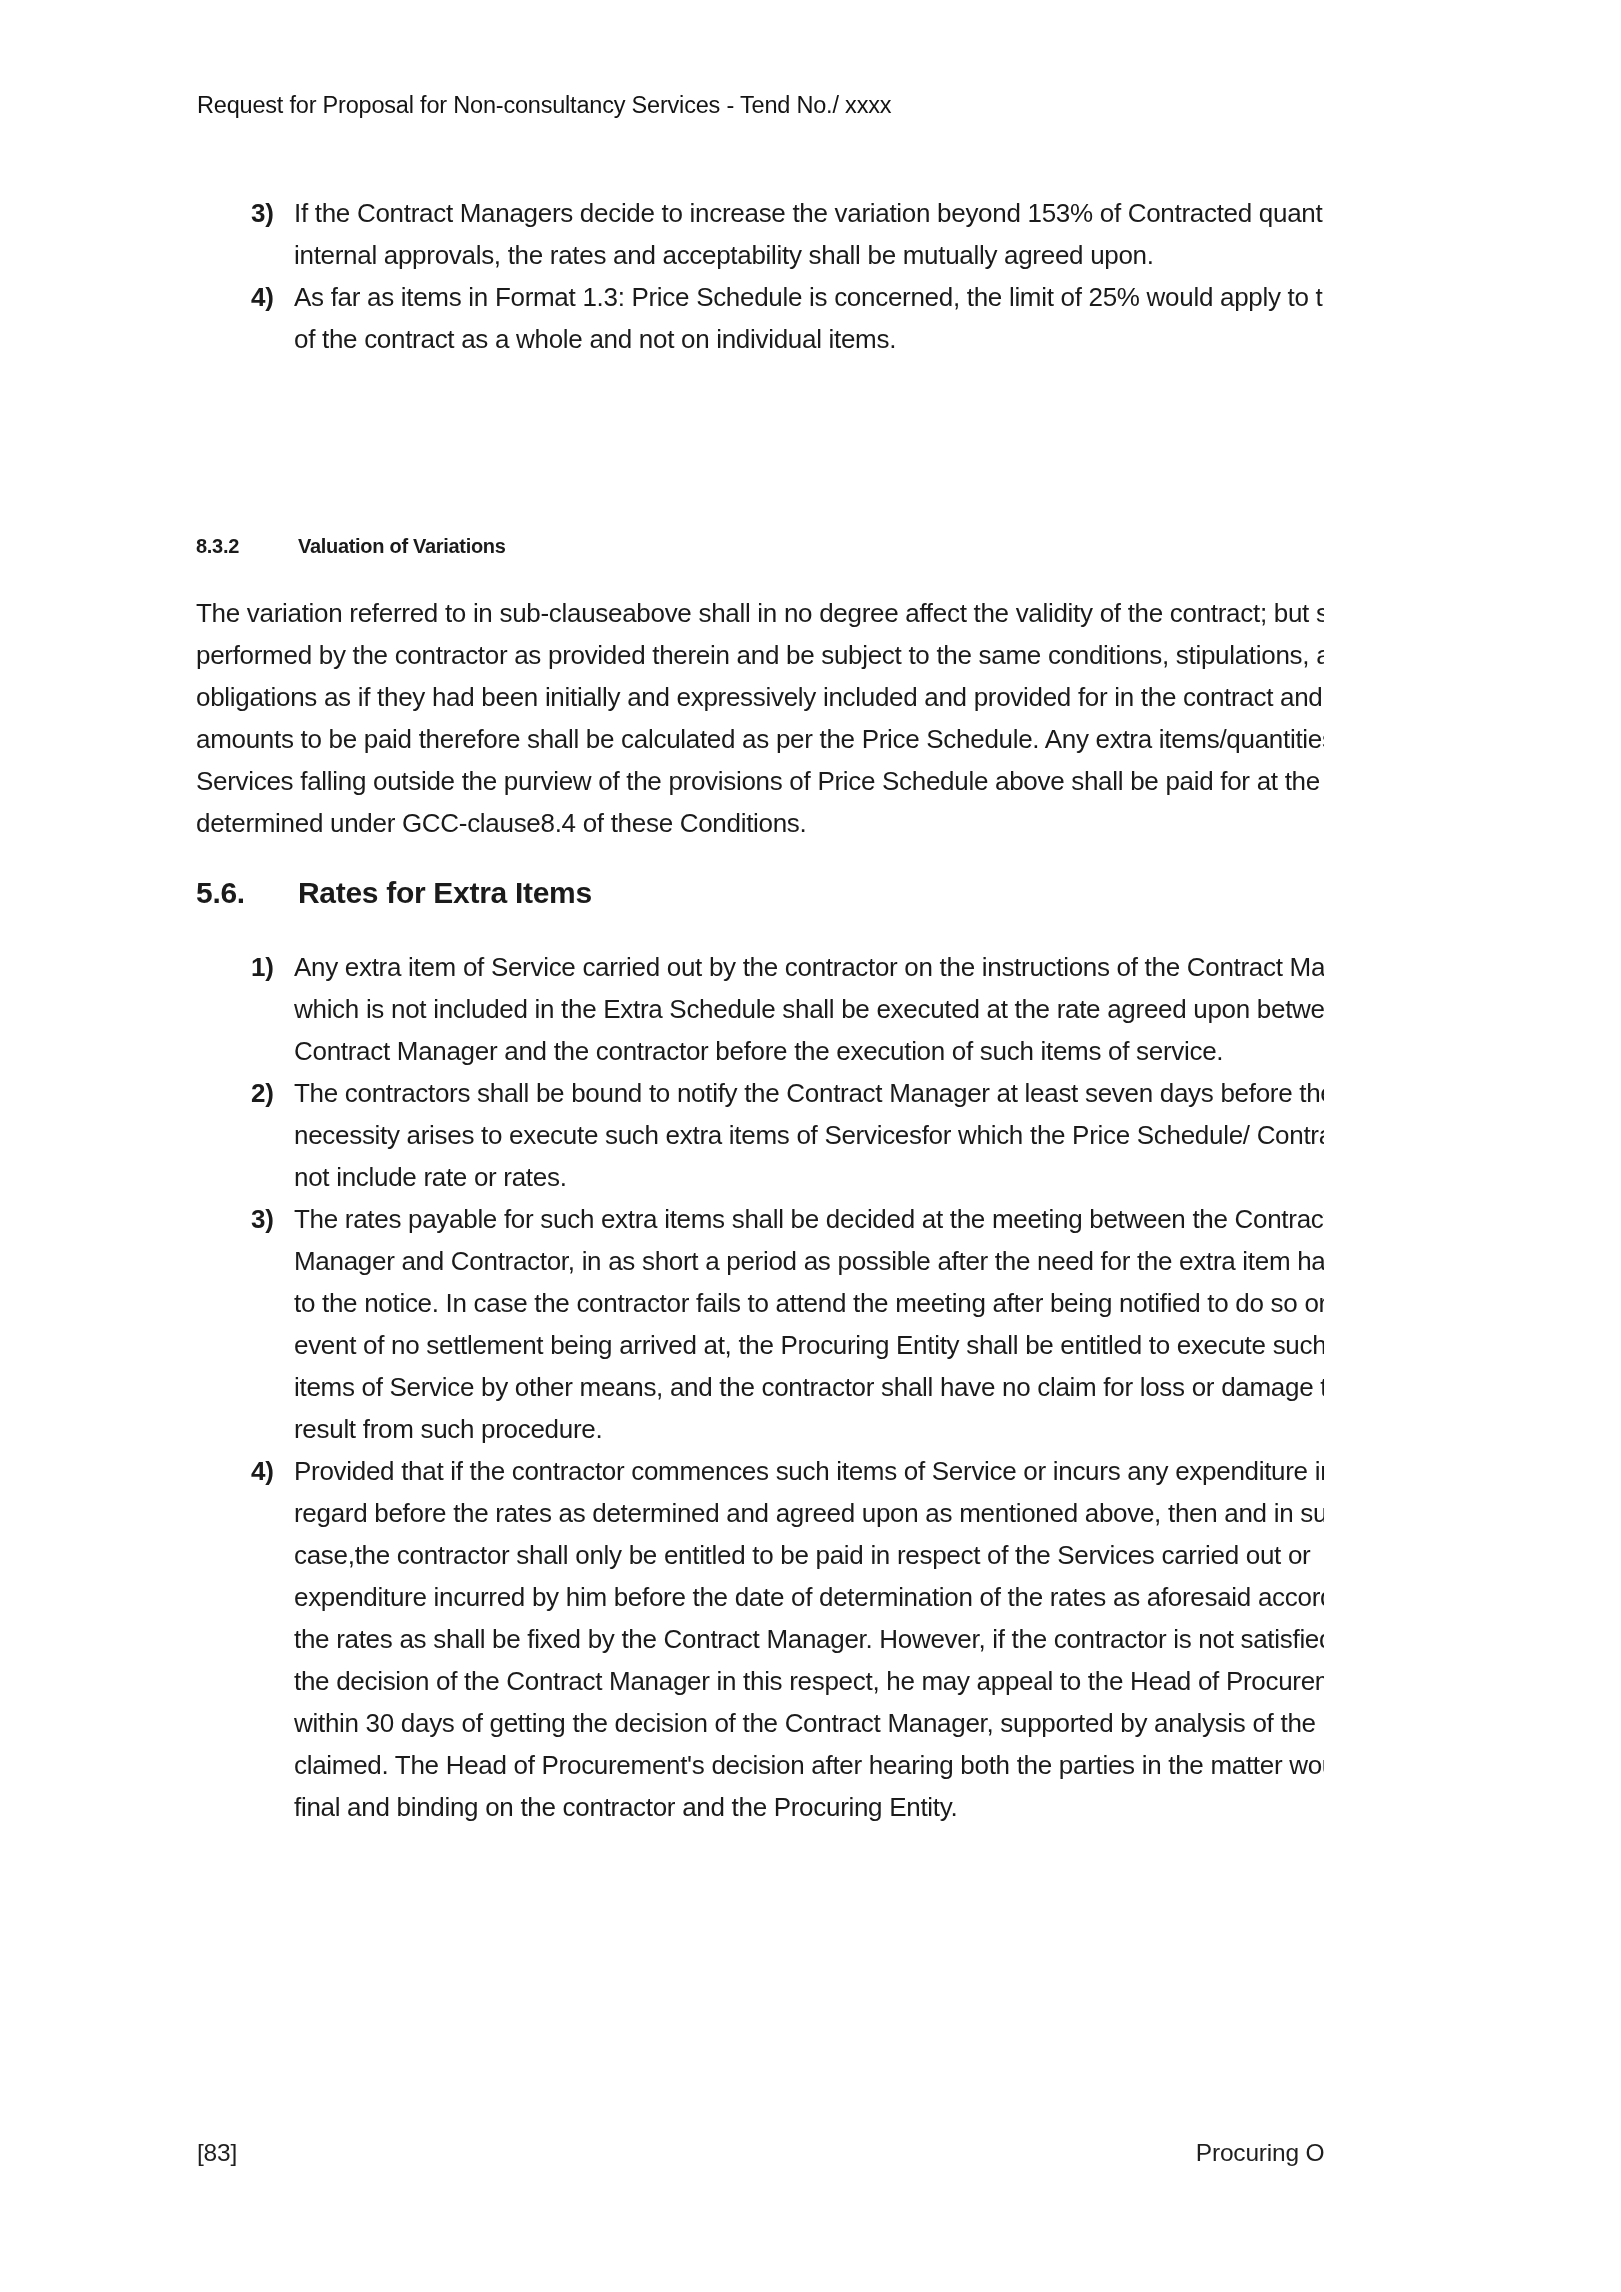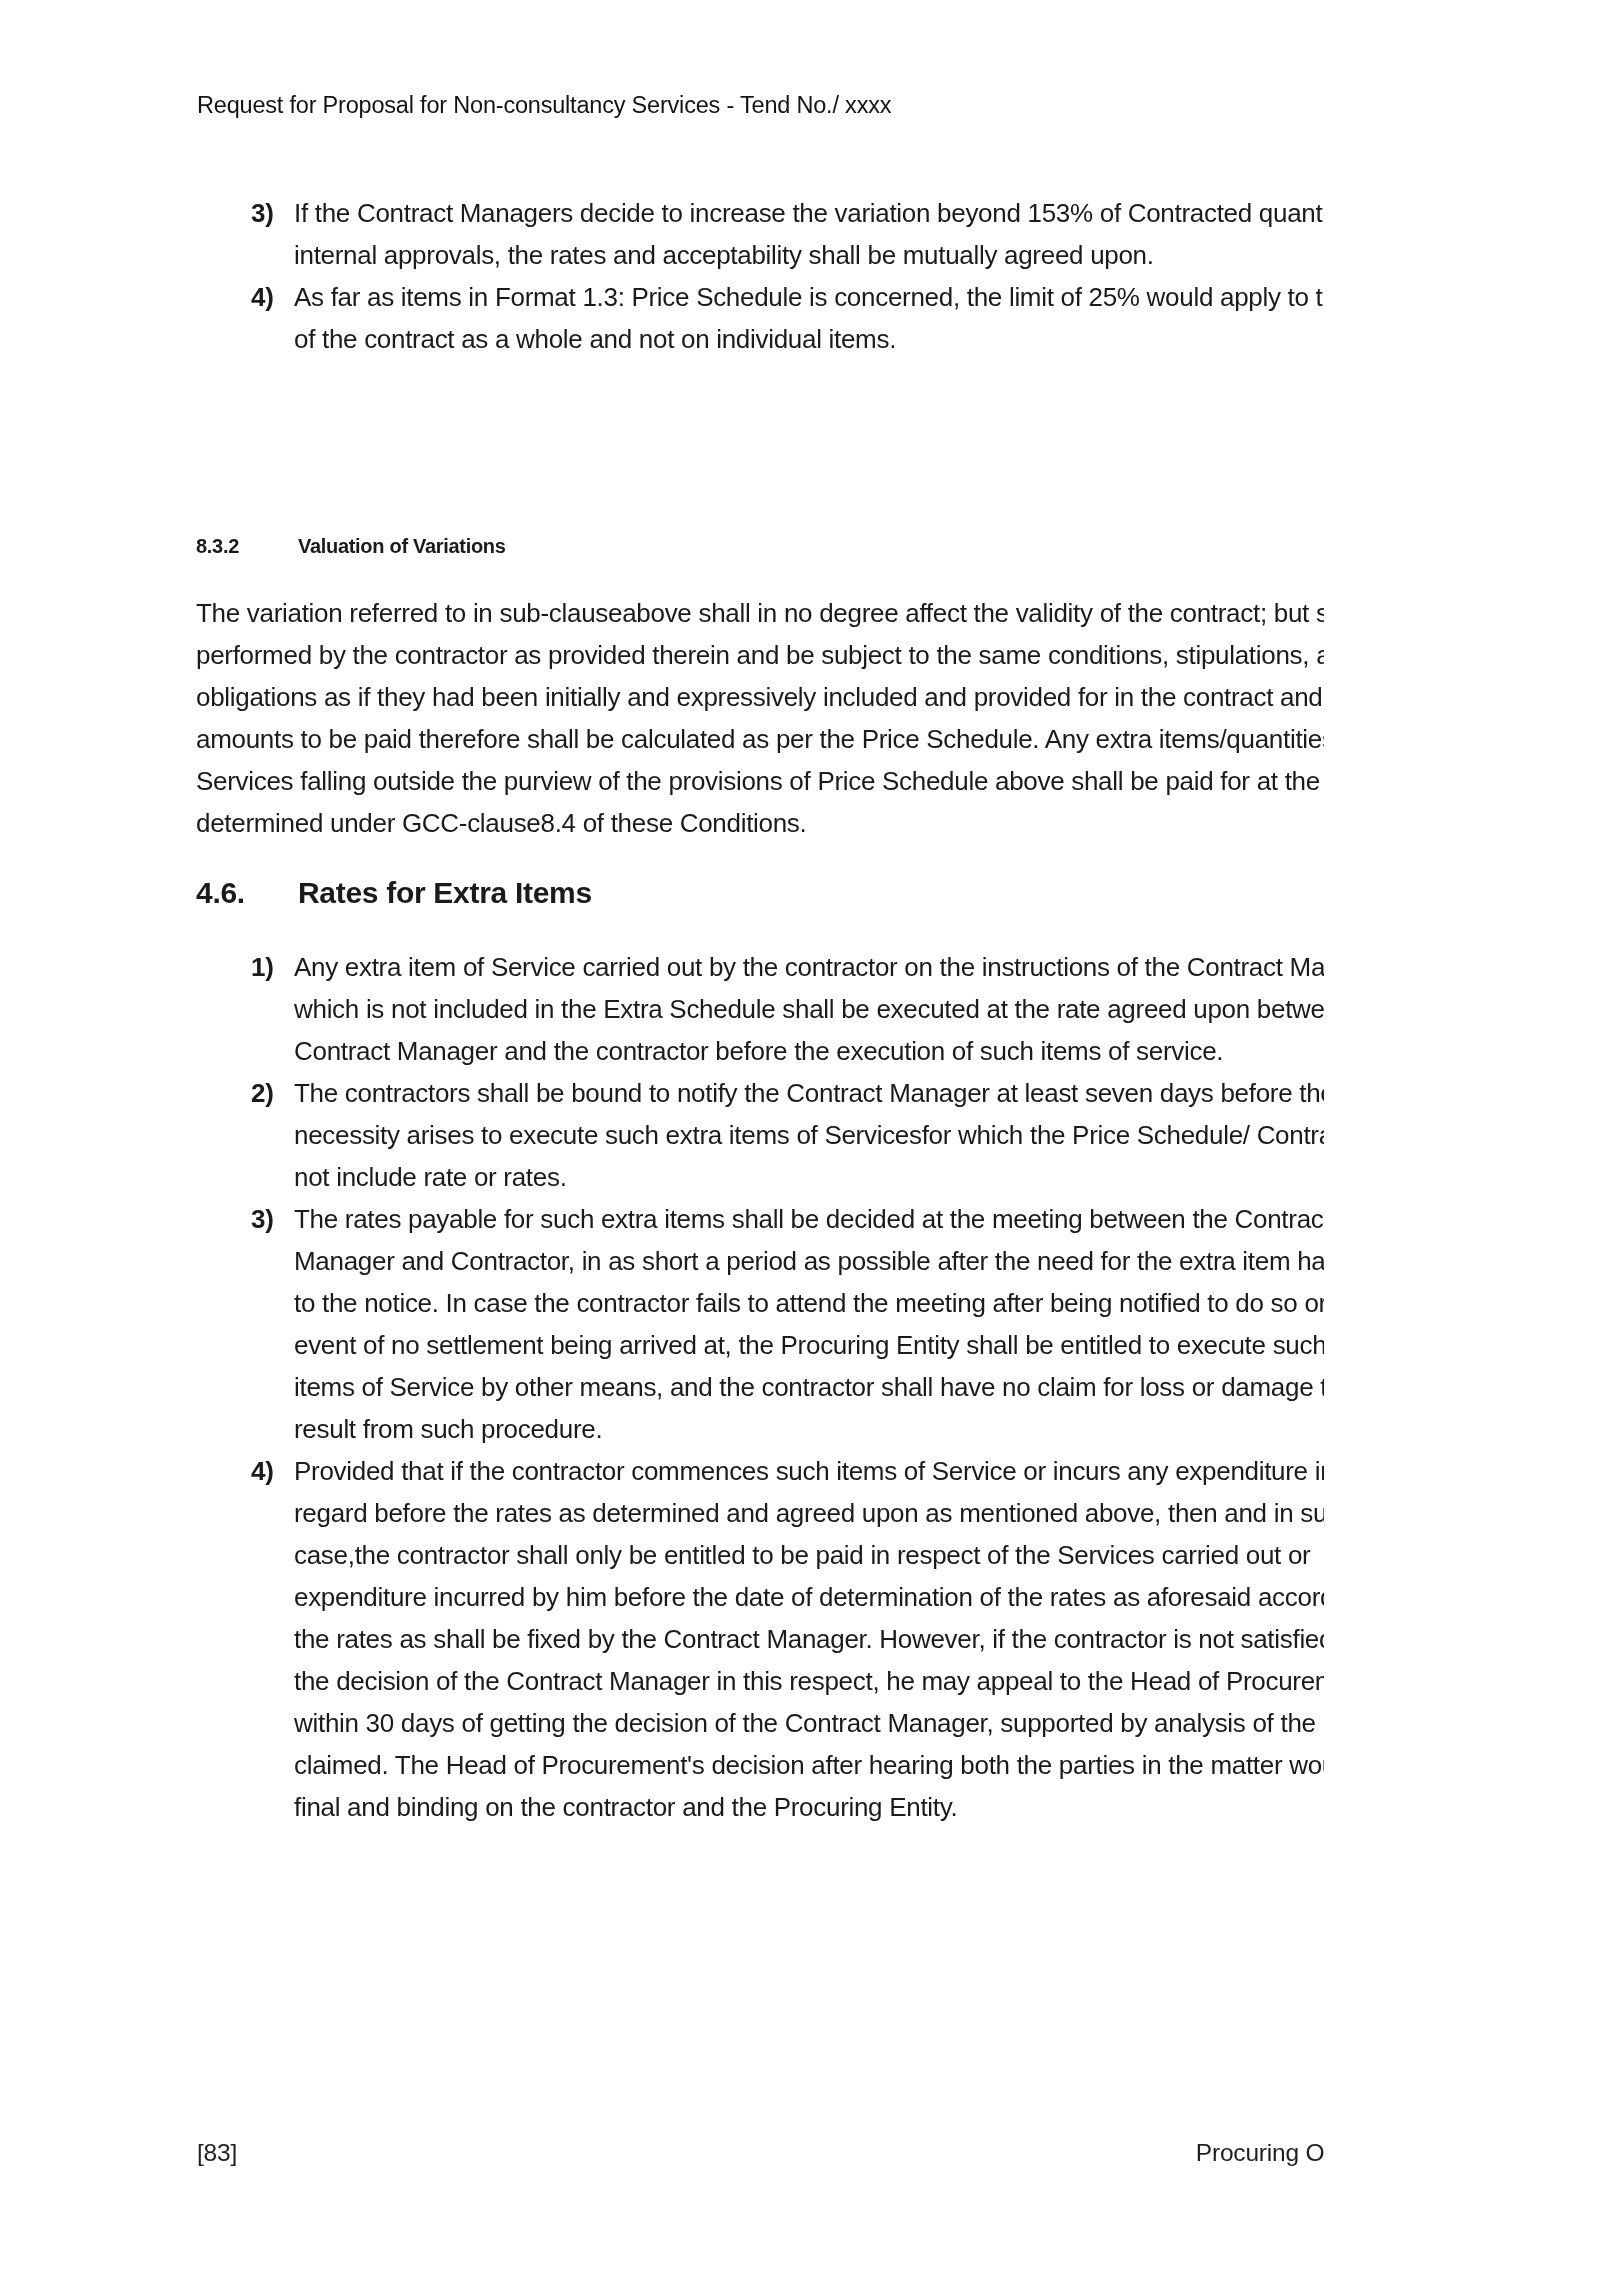--- a/index.html
+++ b/index.html
@@ -78,21 +78,21 @@
     </div>
   </section>
 
   <section class="block heading-sub" style="top:525px">
     <span class="h-num">8.3.2</span><span class="h-title">Valuation of Variations</span>
   </section>
 
   <section class="block" style="top:592px">The variation referred to in sub-clauseabove shall in no degree affect the validity of the contract; but shall be performed by the contractor as provided therein and be subject to the same conditions, stipulations, and obligations as if they had been initially and expressively included and provided for in the contract and the amounts to be paid therefore shall be calculated as per the Price Schedule. Any extra items/quantities of Services falling outside the purview of the provisions of Price Schedule above shall be paid for at the rates determined under GCC-clause8.4 of these Conditions.</section>
 
   <section class="block heading-main" style="top:869px">
-    <span class="h-num">4.6.</span><span class="h-title">Rates for Extra Items</span>
+    <span class="h-num">5.6.</span><span class="h-title">Rates for Extra Items</span>
   </section>
 
   <section class="block" style="top:946px">
     <div class="li">
       <span class="li-num">1)</span>
       <span class="li-text">Any extra item of Service carried out by the contractor on the instructions of the Contract Manager which is not included in the Extra Schedule shall be executed at the rate agreed upon between the Contract Manager and the contractor before the execution of such items of service.</span>
     </div>
     <div class="li">
       <span class="li-num">2)</span>
       <span class="li-text">The contractors shall be bound to notify the Contract Manager at least seven days before the necessity arises to execute such extra items of Servicesfor which the Price Schedule/ Contract does not include rate or rates.</span>

